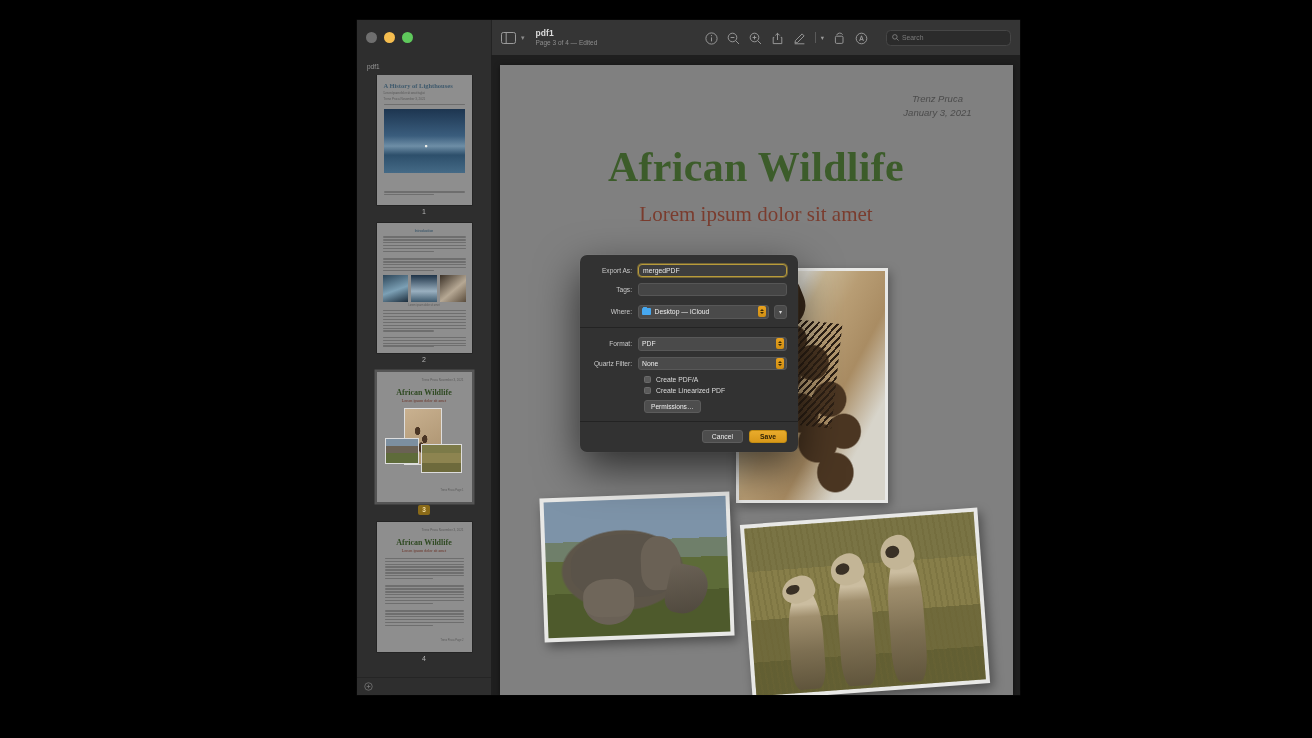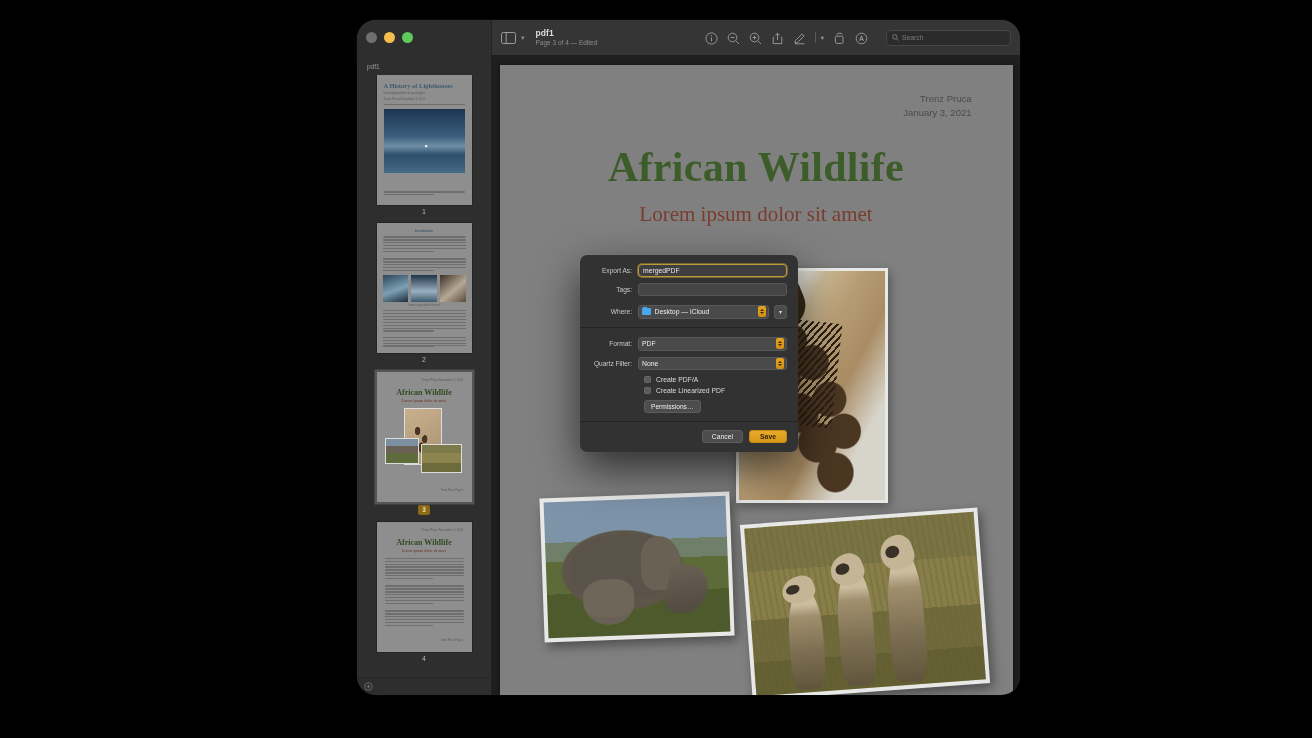--- a/index.html
+++ b/index.html
@@ -8,21 +8,21 @@
     background:#000;
     font-family:"Liberation Sans", sans-serif;
     -webkit-font-smoothing:antialiased;
   }
 
   
   #window {
     position:absolute; left:357px; top:20px;
     width:663px; height:675px;
     background:#2b2b2b;
-    border-radius:19px;
+    border-radius:0;
     overflow:hidden;
     box-shadow:0 22px 60px rgba(0,0,0,.85), 0 0 0 .5px rgba(255,255,255,.07);
     display:flex; flex-direction:column;
   }
 
   
   #titlebar {
     height:35px; flex:0 0 35px;
     display:flex; align-items:stretch;
     background:#323232;
@@ -155,22 +155,22 @@
   }
   #page {
     width:513px; height:630px;
     background:#808080;
     position:relative;
     box-shadow:0 1px 5px rgba(0,0,0,.5);
     overflow:hidden;
   }
   #page-byline {
     position:absolute; right:41px; top:27px;
-    text-align:right; line-height:1.45;
-    font-size:9.5px; color:#4b4b4b;
+    text-align:center; line-height:1.45;
+    font-size:9.5px; color:#4b4b4b;font-style:italic;
   }
   #page-h1 {
     position:absolute; left:0; right:0; top:78px;
     text-align:center;
     font-family:"Liberation Serif", serif; font-weight:bold;
     font-size:42px; color:#3c5c2a; letter-spacing:.3px;
   }
   #page-sub {
     position:absolute; left:0; right:0; top:137px;
     text-align:center;

